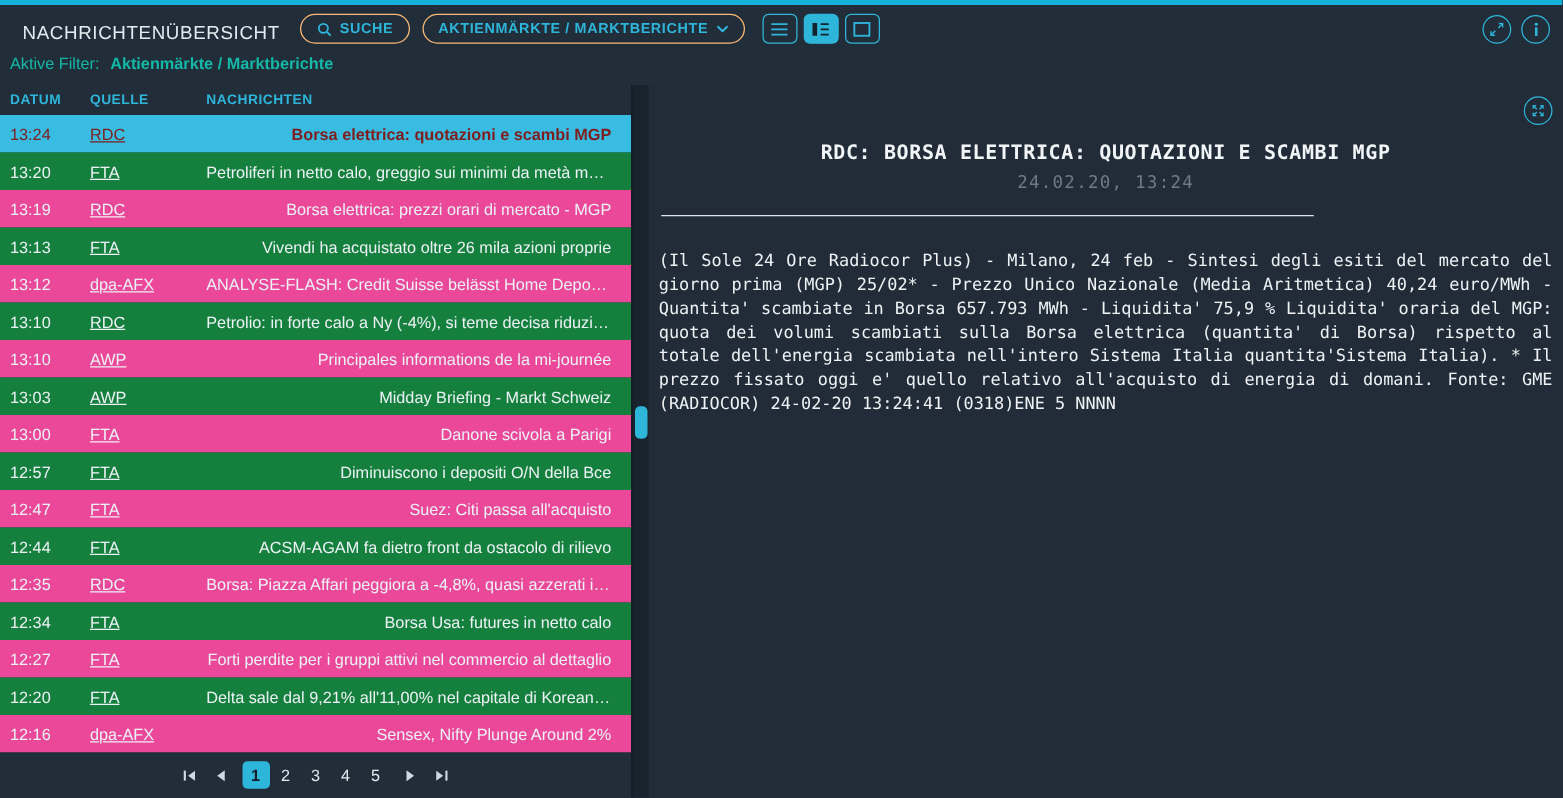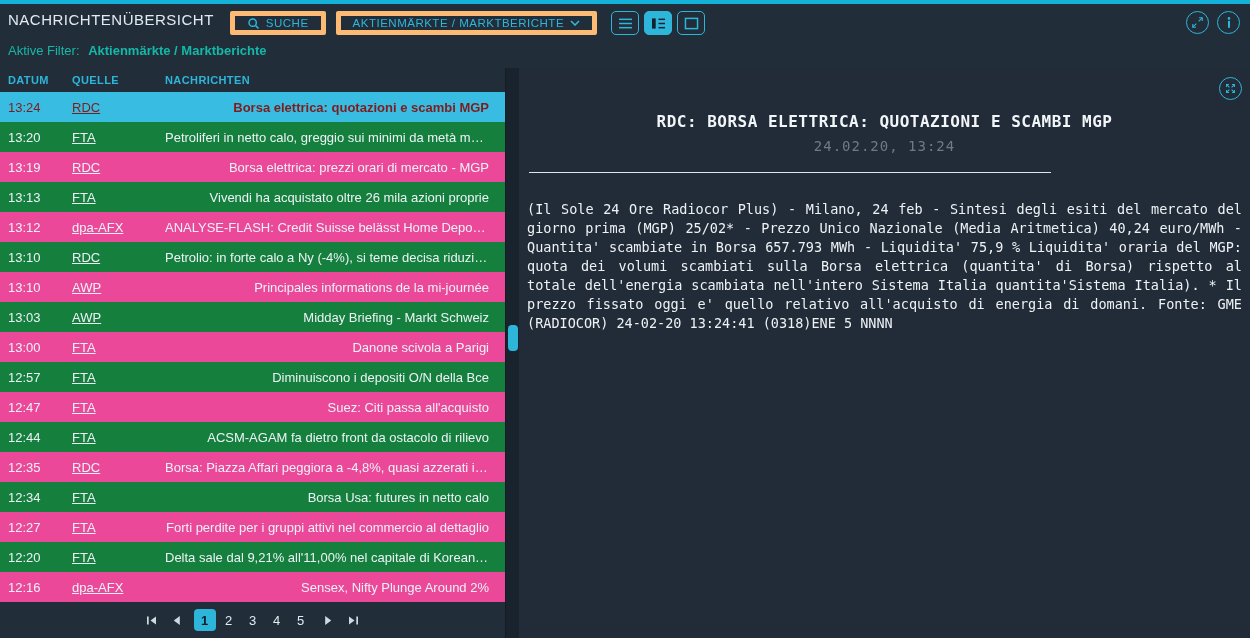--- a/index.html
+++ b/index.html
@@ -5,26 +5,26 @@
   * { box-sizing: border-box; }
   html,body { margin:0; padding:0; }
   body {
     width:1250px; height:638px; overflow:hidden;
     background:#222d3a;
     font-family:"Liberation Sans", sans-serif;
   }
   .app { height:638px; display:flex; flex-direction:column; border-top:4px solid #14b1d9; }
 
   
-  .toolbar { display:flex; align-items:flex-start; gap:10px; padding:7px 10px 5px 8px; flex:0 0 auto; }
+  .toolbar { display:flex; align-items:flex-end; gap:10px; padding:7px 10px 5px 8px; flex:0 0 auto;margin-left:10px; }
   .page-title { font-size:15px; color:#e3ebf2; letter-spacing:.5px; font-weight:normal; margin:0 6px 0 0; }
   .pill {
     display:inline-flex; align-items:center; gap:6px; height:24px; padding:0 12px;
-    border:5px solid #fdba74; border-radius:2px; background:transparent;
-    color:#2eb6da; font-size:11.5px; font-weight:normal; letter-spacing:.5px;
+    border:1px solid #fdba74; border-radius:12px; background:transparent;
+    color:#2eb6da; font-size:11.5px; font-weight:bold; letter-spacing:.5px;
     font-family:inherit; cursor:pointer; white-space:nowrap;
   }
   .view-toggles { display:flex; gap:5px; margin-left:4px; }
   .vt {
     width:28px; height:24px; border:1px solid #2eb6da; border-radius:5px;
     background:transparent; color:#2eb6da; display:flex; align-items:center; justify-content:center;
     padding:0; cursor:pointer;
   }
   .vt.active { background:#2eb6da; color:#14222e; }
   .toolbar-right { margin-left:auto; display:flex; gap:8px; }

